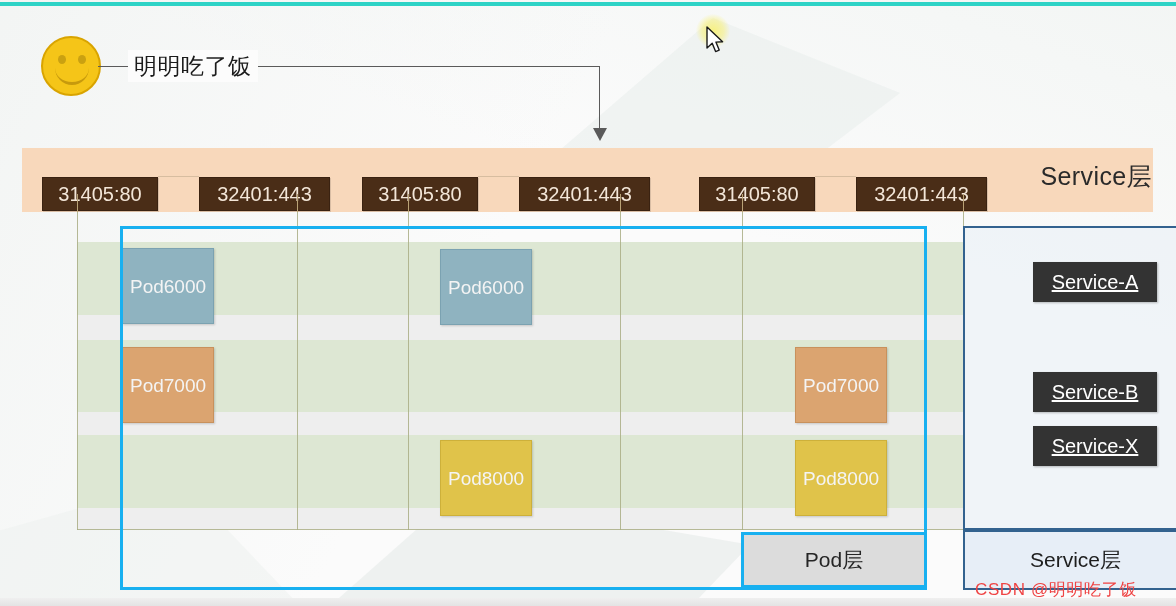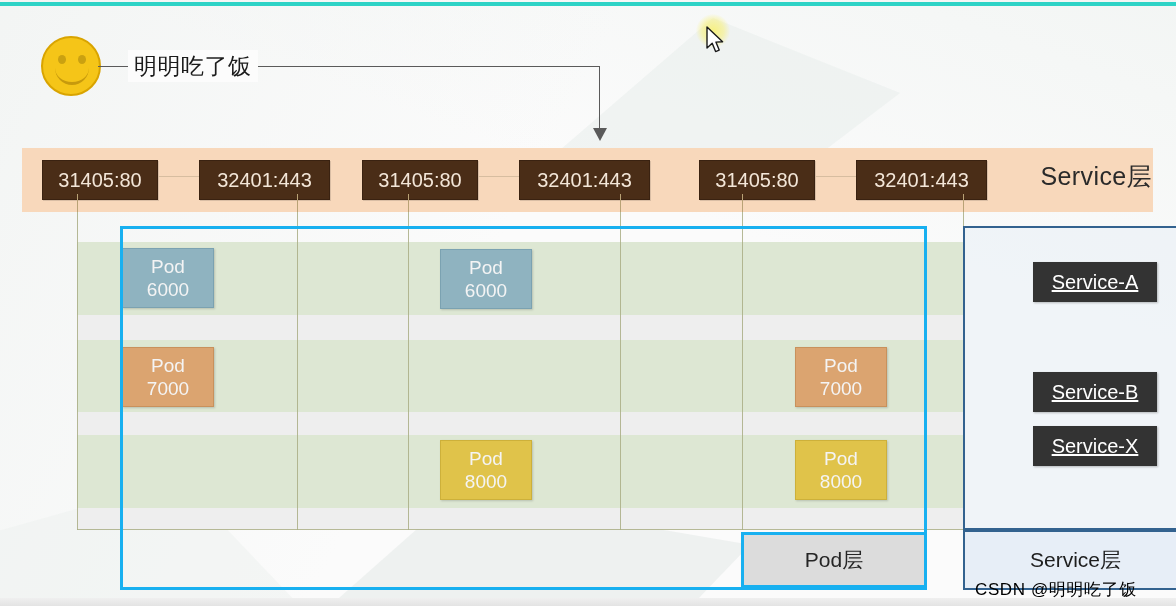--- a/index.html
+++ b/index.html
@@ -45,36 +45,36 @@
   .flow-h{position:absolute;left:98px;top:66px;width:502px;height:0;border-top:1.5px solid #5a5a5a;}
   .flow-v{position:absolute;left:599px;top:66px;width:0;height:72px;border-left:1.5px solid #5a5a5a;}
   .flow-arrow{position:absolute;left:593px;top:128px;width:0;height:0;
     border-left:7px solid transparent;border-right:7px solid transparent;border-top:13px solid #5a5a5a;}
   .flow-label{position:absolute;left:128px;top:50px;font-size:23px;color:#1b1b1b;
     background:#fcfcfc;padding:0 6px;letter-spacing:.5px;line-height:32px;}
 
   
   .ingress-band{position:absolute;left:22px;top:148px;width:1131px;height:64px;background:#f8d8bb;}
   .ingress-label{position:absolute;right:24px;top:160px;font-size:25px;color:#2a2a2a;letter-spacing:.4px;}
-  .node-chip{position:absolute;top:160px;height:40px;background:#4a2d17;color:#f3e6d8;
+  .node-chip{position:absolute;top:177px;height:34px;background:#4a2d17;color:#f3e6d8;
     font-size:20px;display:flex;align-items:center;justify-content:center;
     border:1px solid #3a2211;box-sizing:border-box;box-shadow:1px 1px 0 rgba(0,0,0,.12);}
   .chip-link{position:absolute;top:176px;height:0;border-top:1.5px solid #d7bda0;}
   .chip-stem{position:absolute;top:194px;width:0;height:18px;border-left:1.5px solid #b9a276;}
 
   
   .col-line{position:absolute;top:212px;width:0;height:318px;border-left:1px solid #a9ad84;opacity:.85;}
   .grid-base{position:absolute;top:529px;height:0;border-top:1px solid #a9ad84;opacity:.85;}
 
   
   .band-green{position:absolute;background:#dde7d3;}
   .band-grey{position:absolute;background:#eeeeee;}
 
   
-  .pod{position:absolute;width:92px;height:60px;display:flex;flex-direction:column;
+  .pod{position:absolute;width:92px;height:76px;display:flex;flex-direction:row;
     align-items:center;justify-content:center;color:#f4f4f4;font-size:19px;line-height:23px;
     box-sizing:border-box;box-shadow:1px 1px 2px rgba(0,0,0,.17);}
   .pod.c6000{background:#8fb3c0;border:1px solid #7ba2b1;}
   .pod.c7000{background:#dba470;border:1px solid #c8915c;}
   .pod.c8000{background:#e0c34a;border:1px solid #cdb03a;}
 
   
   .podlayer-frame{position:absolute;left:120px;top:226px;width:807px;height:364px;
     border:3px solid #18b0f0;box-sizing:border-box;}
   .podlayer-tag{position:absolute;left:741px;top:532px;width:186px;height:56px;
@@ -90,21 +90,21 @@
   .svc-chip{position:absolute;left:1033px;width:124px;height:40px;background:#333333;
     color:#ffffff;font-size:20px;display:flex;align-items:center;justify-content:center;
     box-shadow:1px 1px 2px rgba(0,0,0,.25);text-decoration:underline;}
 
   
   .cursor-glow{position:absolute;left:696px;top:14px;width:34px;height:34px;border-radius:50%;
     background:radial-gradient(circle, rgba(247,240,122,.95) 0%, rgba(247,240,122,.55) 45%, rgba(247,240,122,0) 72%);}
   .cursor-arrow{position:absolute;left:706px;top:26px;width:20px;height:30px;}
 
   
-  .watermark{position:absolute;left:975px;top:578px;font-size:17px;color:#000000;
+  .watermark{position:absolute;left:975px;top:578px;font-size:17px;color:#ef4444;
     letter-spacing:.6px;white-space:nowrap;}
 
   
   .page-bottom{position:absolute;left:0;top:598px;width:1176px;height:8px;
     background:linear-gradient(180deg,#efefef 0%,#e3e3e3 100%);}
 </style>
 </head>
 <body>
 
 <div id="canvas">

